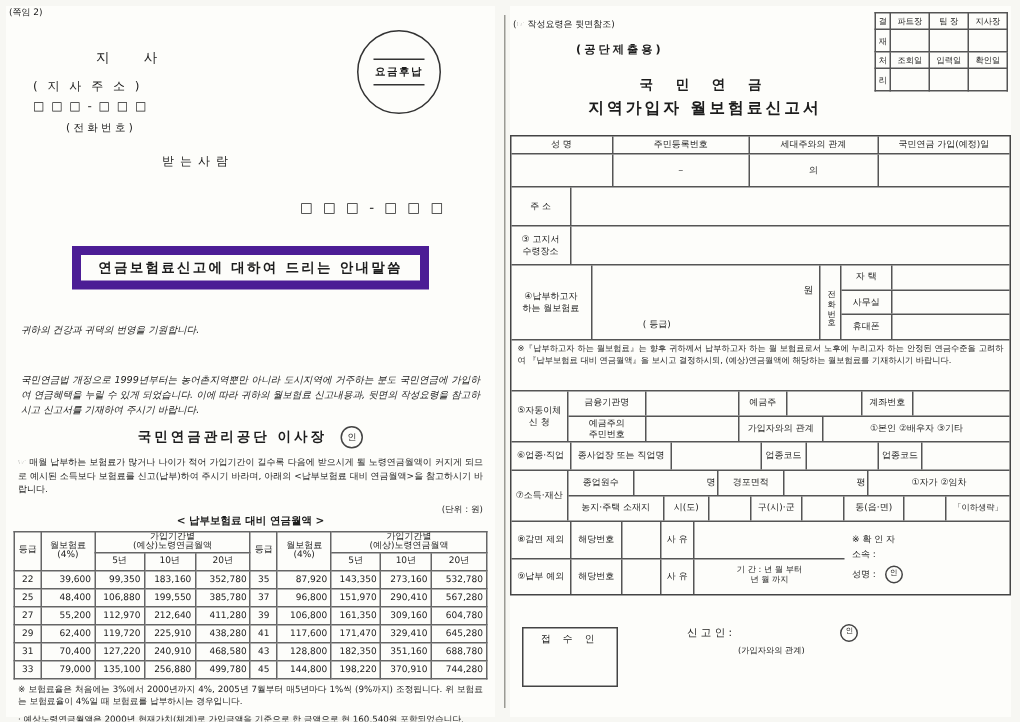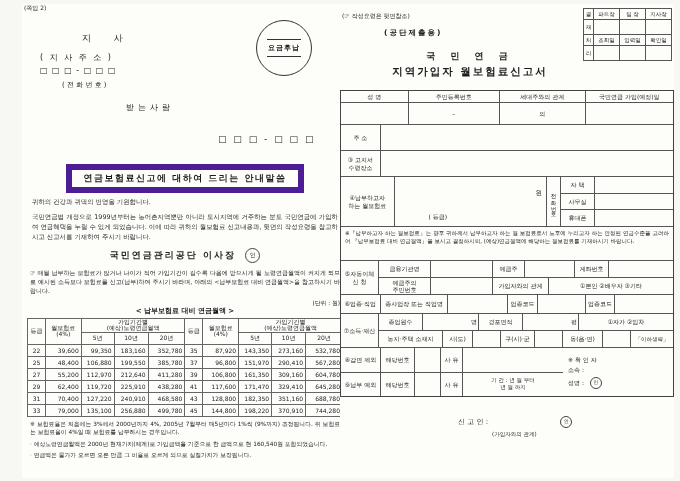--- a/index.html
+++ b/index.html
@@ -1,40 +1,40 @@
 <!DOCTYPE html>
 <html><head>
 <meta charset="utf-8">
 <style>
   * { margin:0; padding:0; box-sizing:border-box; }
   html,body { width:680px; height:481px; }
   body { background:#f7f7f3; font-family:"DejaVu Sans", sans-serif; color:#1c1c1c; position:relative; overflow:hidden; }
   .page { position:absolute; top:4px; background:#fdfdfa; }
-  .page-left  { left:22px;  width:326px; height:474px; }
+  .page-left  { left:4px;  width:326px; height:474px; }
   .page-right { left:340px; width:334px; height:474px; }
   .mid-divider { position:absolute; left:336px; top:10px; width:1px; height:462px; background:#9a9a94; }
 
   
   .fold-label { position:absolute; top:0; left:2px; font-size:6px; }
   .addr { position:relative; height:152px; }
   .addr div { position:absolute; white-space:nowrap; }
   .branch { top:28px; left:60px; font-size:9px; letter-spacing:10px; }
   .branch-addr { top:48px; left:18px; font-size:8px; letter-spacing:2px; }
   .postal-small { top:62px; left:18px; font-size:8px; letter-spacing:1px; }
   .phone-lbl { top:76px; left:40px; font-size:7px; }
   .recipient { top:98px; left:104px; font-size:8px; letter-spacing:4px; }
   .stamp { top:16px; left:234px; width:56px; height:56px; border:1.5px solid #333; border-radius:50%;
            display:flex; flex-direction:column; align-items:center; justify-content:center; gap:3px; }
   .stamp-line { width:34px; border-top:1px solid #333; }
   .stamp-text { font-size:7px; letter-spacing:1px;font-weight:bold; }
   .postal-big { top:130px; left:196px; font-size:9px; letter-spacing:2px; }
 
   .notice-title-wrap { text-align:center; margin-top:8px; }
   .notice-title { display:inline-block; border:6px solid #4c1d95; padding:2px 12px; font-weight:bold; font-size:9px; letter-spacing:1.5px; }
-  .body-text { margin:5px 10px 0; font-size:6.4px; line-height:1.55; text-align:justify; }
+  .body-text { margin:23px 10px 0; font-size:6.4px; line-height:1.55; text-align:justify;font-style:italic; }
   .sig { text-align:center; font-weight:bold; font-size:9px; letter-spacing:2px; margin-top:5px; }
   .seal { display:inline-flex; width:15px; height:15px; border:1px solid #444; border-radius:50%;
           font-size:6px; font-weight:normal; align-items:center; justify-content:center; vertical-align:middle; margin-left:4px; letter-spacing:0; }
   .lnote { margin:5px 8px 2px; font-size:6px; line-height:1.5; text-align:justify; }
   .ptable-title-row { position:relative; text-align:center; margin:3px 6px 1px; }
   .ptable-title { font-size:7px; font-weight:bold; }
   .ptable-unit { position:absolute; right:2px; top:1px; font-size:5.8px; }
   table.ptable { border-collapse:collapse; margin:0 5px; width:316px; }
   .ptable th, .ptable td { border:1px solid #666; font-size:6px; padding:0 2px; height:12px; }
   .ptable th { text-align:center; font-weight:normal; line-height:1.1; }
@@ -425,20 +425,23 @@
         <div>소속 :</div>
         <div>
           <span>성명 :</span>
           <span class="seal" style="width:12px;height:12px;font-size:5px">인</span>
         </div>
       </div>
     </div>
   </div>
 
 
+  <div class="receipt">
+    <span>접 수 인</span>
+  </div>
 
   <div class="report-lines">
     <div>
       <span>신 고 인 :</span>
       <span class="seal" style="width:12px;height:12px;font-size:5px;margin-left:70px">인</span>
     </div>
     <div class="rel-note">(가입자와의 관계)</div>
   </div>
 
 </div>

